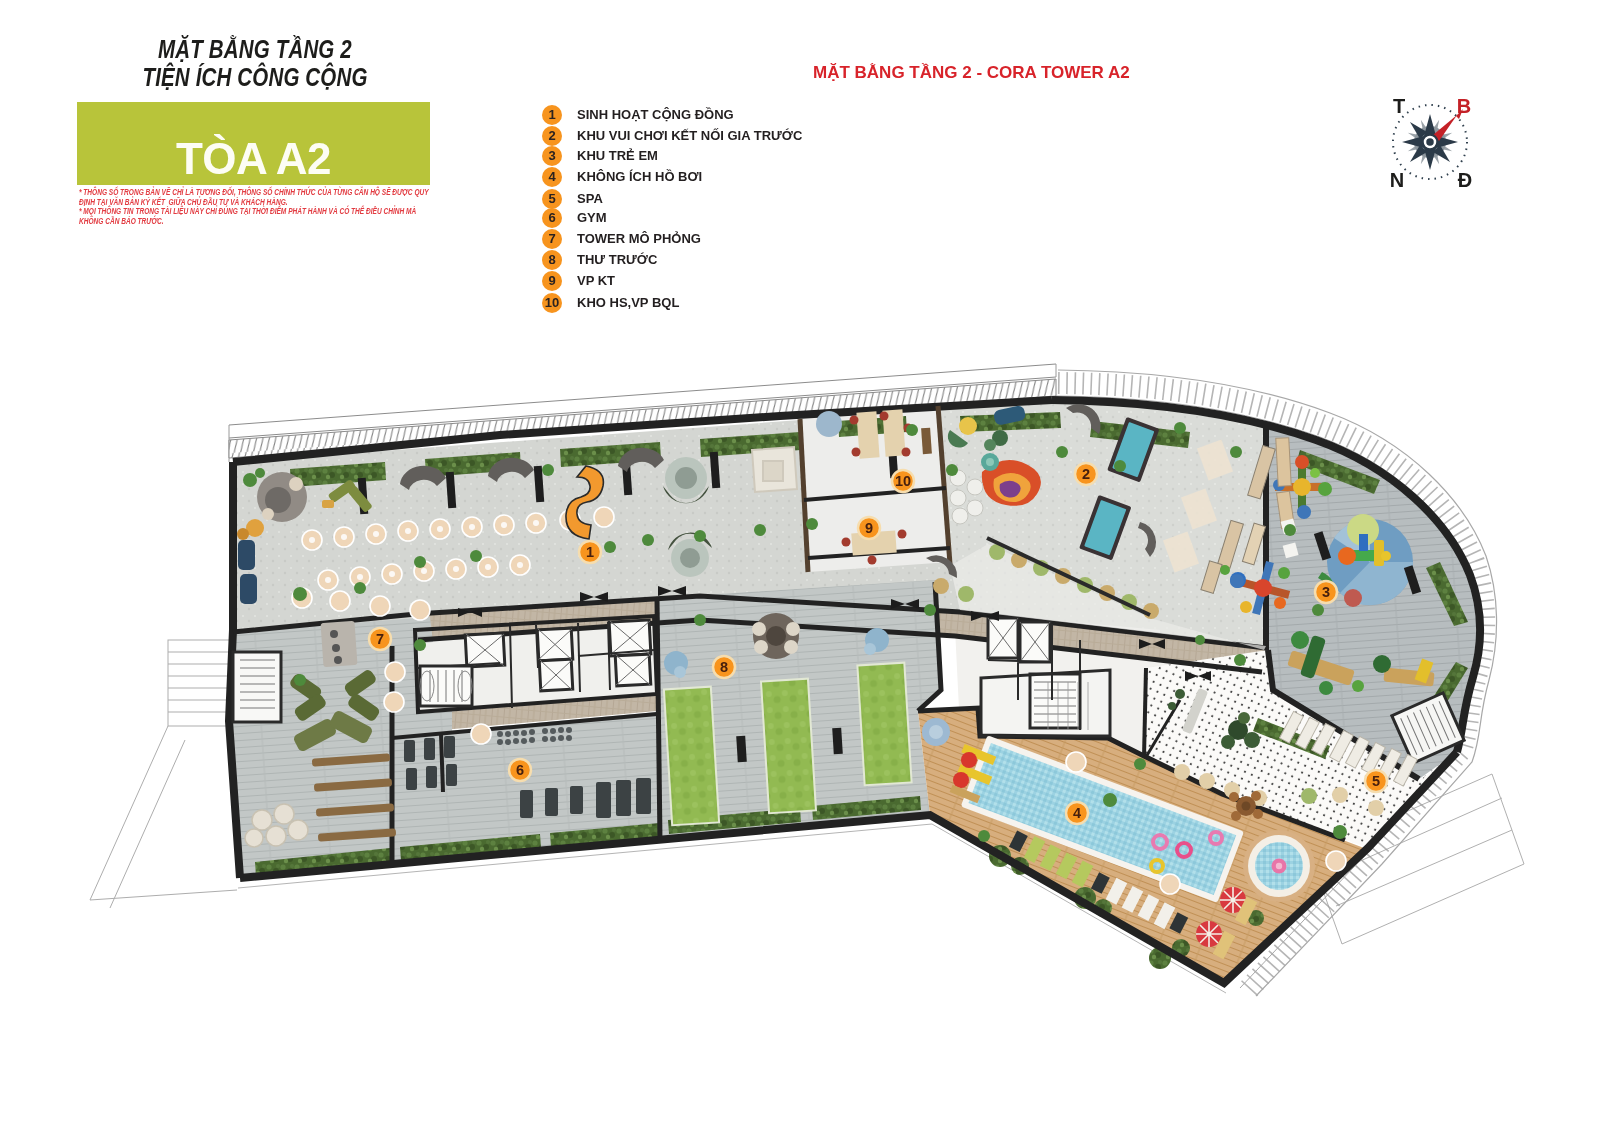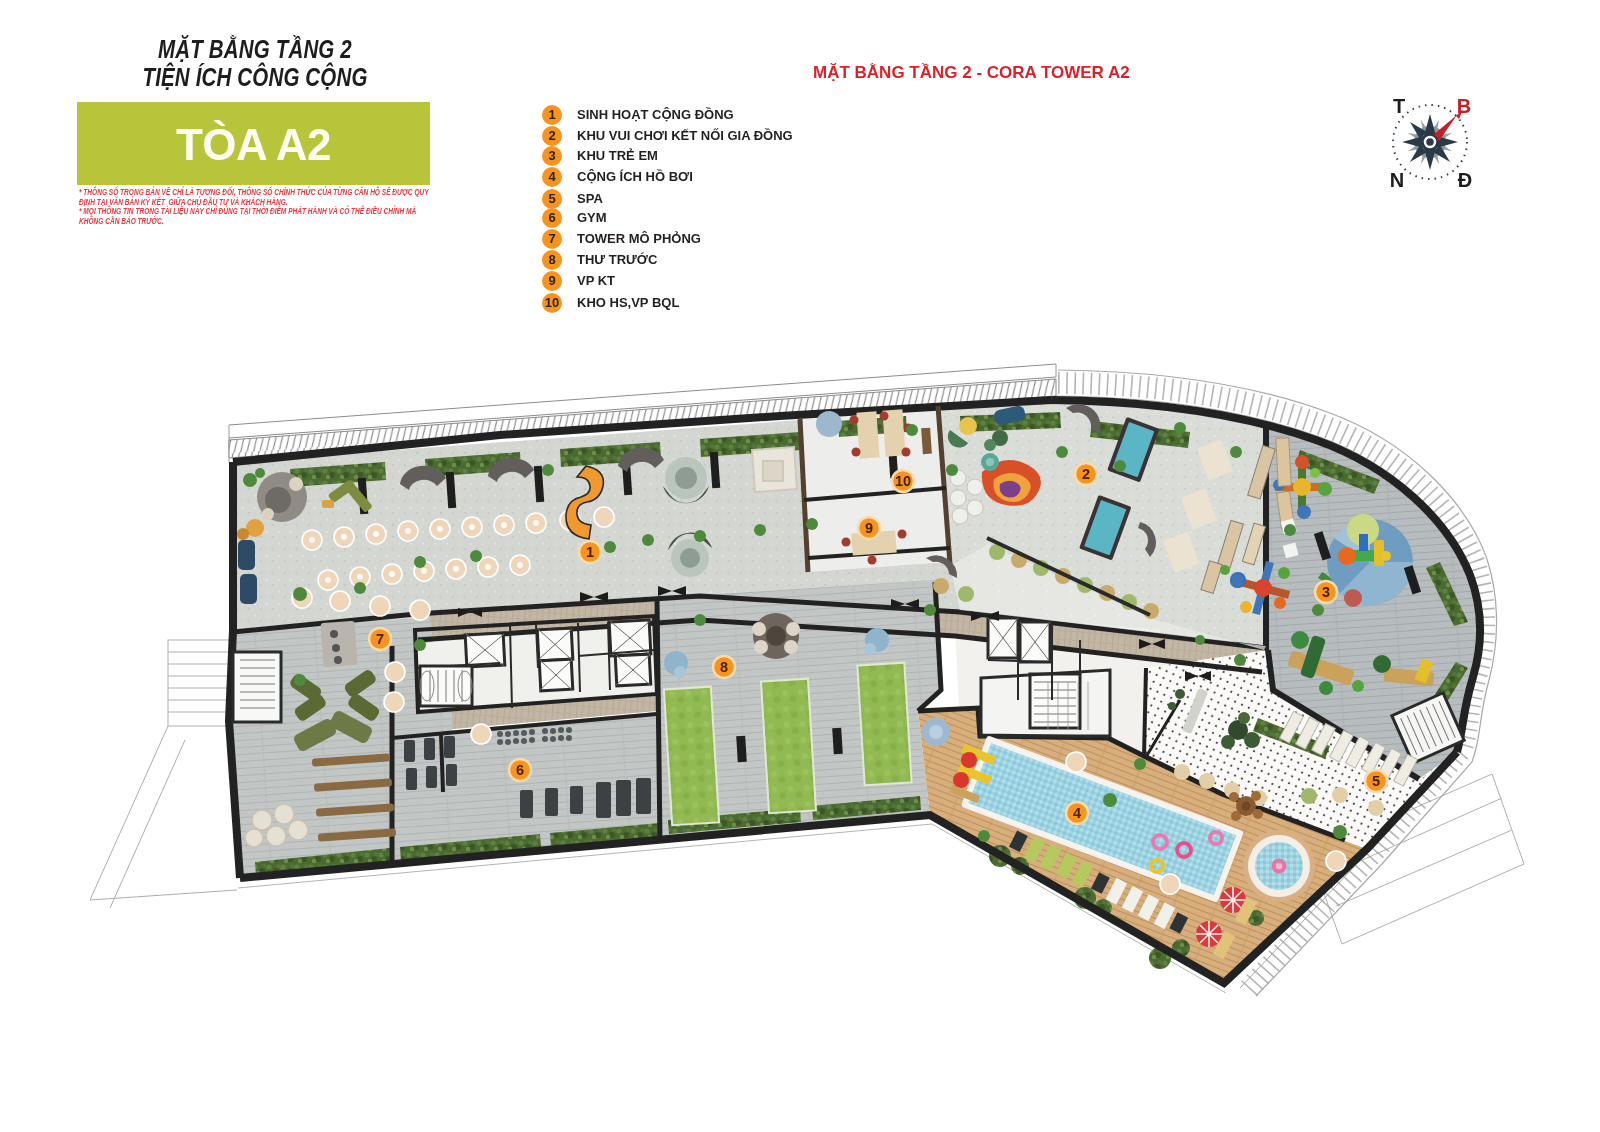--- a/index.html
+++ b/index.html
@@ -1,19 +1,19 @@
 <!DOCTYPE html>
 <html><head><meta charset="utf-8">
 <style>
 html,body{margin:0;padding:0;width:1600px;height:1132px;background:#ffffff;overflow:hidden}
 body{font-family:"Liberation Sans",sans-serif;position:relative;color:#231f20}
 .abs{position:absolute}
 #hdr1{left:80px;top:36px;width:350px;text-align:center;font-size:25px;line-height:27.5px;font-weight:bold;font-style:italic;color:#1d1d1b;letter-spacing:.2px;transform:scaleX(.82);transform-origin:50% 0}
 #greenbox{left:77px;top:102px;width:353px;height:83px;background:#b8c43a;text-align:center}
-#greenbox span{display:inline-block;margin-top:18px;font-size:44px;font-weight:bold;color:#fdfdf4;letter-spacing:-.5px;transform:scaleX(1);transform-origin:center}
+#greenbox span{display:inline-block;margin-top:32px;font-size:44px;font-weight:bold;color:#fdfdf4;letter-spacing:-.5px;transform:scaleX(1);transform-origin:center}
 #disc{left:79px;top:188px;font-size:8.2px;line-height:9.7px;font-style:italic;font-weight:bold;color:#e23b41;white-space:nowrap;transform:scaleX(.80);transform-origin:0 0}
 .lgrow{position:absolute;left:542px;width:420px;height:20px}
 .lgc{position:absolute;left:0;top:0;width:20px;height:20px;border-radius:50%;background:#f7941e;text-align:center;font-weight:bold;font-size:13px;line-height:20px;color:#2b2220}
 .lgt{position:absolute;left:35px;top:2px;font-weight:bold;font-size:13px;white-space:nowrap;color:#231f20}
 #redtitle{left:813px;top:63px;font-size:17px;font-weight:bold;color:#d8232a;white-space:nowrap;letter-spacing:0}
 </style></head>
 <body>
 <svg id="plan" class="abs" style="left:0;top:0" width="1600" height="1132" viewBox="0 0 1600 1132">
 <defs>
 <pattern id="hatch" width="6.5" height="18" patternUnits="userSpaceOnUse" patternTransform="rotate(-4)">
@@ -746,29 +746,29 @@
 <div id="greenbox" class="abs"><span>TÒA A2</span></div>
 <div id="disc" class="abs">* THÔNG SỐ TRONG BẢN VẼ CHỈ LÀ TƯƠNG ĐỐI, THÔNG SỐ CHÍNH THỨC CỦA TỪNG CĂN HỘ SẼ ĐƯỢC QUY<br>ĐỊNH TẠI VĂN BẢN KÝ KẾT&nbsp; GIỮA CHỦ ĐẦU TƯ VÀ KHÁCH HÀNG.<br>* MỌI THÔNG TIN TRONG TÀI LIỆU NÀY CHỈ ĐÚNG TẠI THỜI ĐIỂM PHÁT HÀNH VÀ CÓ THỂ ĐIỀU CHỈNH MÀ<br>KHÔNG CẦN BÁO TRƯỚC.</div>
 <div id="redtitle" class="abs">MẶT BẰNG TẦNG 2 - CORA TOWER A2</div>
 <div id="legend" class="abs">
   <div class="lgrow" style="top:105px">
       <span class="lgc">1</span>
       <span class="lgt">SINH HOẠT CỘNG ĐỒNG</span>
     </div>
   <div class="lgrow" style="top:126px">
       <span class="lgc">2</span>
-      <span class="lgt">KHU VUI CHƠI KẾT NỐI GIA ĐỒNG</span>
+      <span class="lgt">KHU VUI CHƠI KẾT NỐI GIA TRƯỚC</span>
     </div>
   <div class="lgrow" style="top:146px">
       <span class="lgc">3</span>
       <span class="lgt">KHU TRẺ EM</span>
     </div>
   <div class="lgrow" style="top:167px">
       <span class="lgc">4</span>
-      <span class="lgt">CỘNG ÍCH HỒ BƠI</span>
+      <span class="lgt">KHÔNG ÍCH HỒ BƠI</span>
     </div>
   <div class="lgrow" style="top:189px">
       <span class="lgc">5</span>
       <span class="lgt">SPA</span>
     </div>
   <div class="lgrow" style="top:208px">
       <span class="lgc">6</span>
       <span class="lgt">GYM</span>
     </div>
   <div class="lgrow" style="top:229px">

